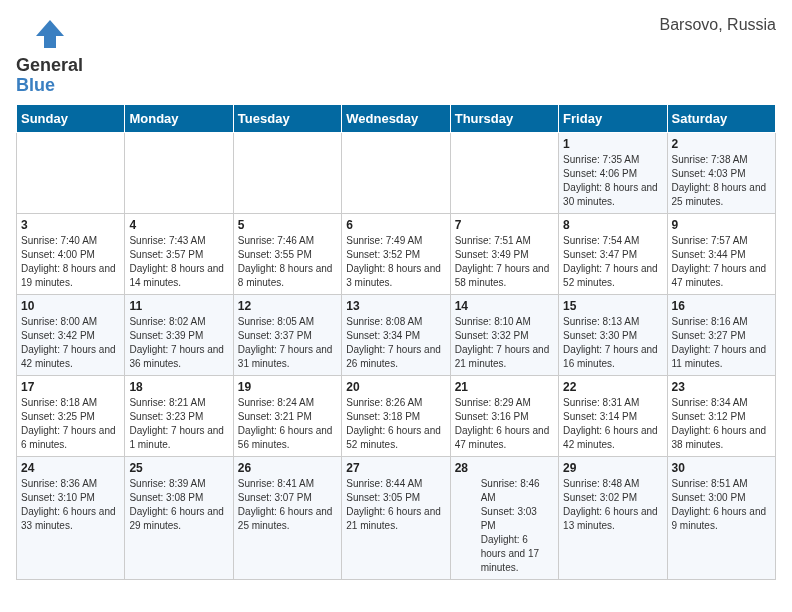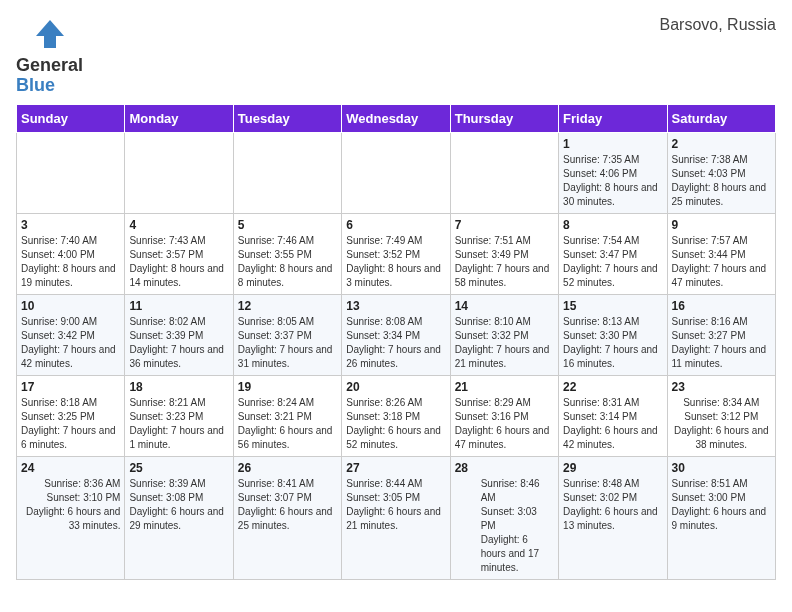--- a/index.html
+++ b/index.html
@@ -44,21 +44,21 @@
     .location-title {
       font-size: 16px;
       color: #444;
     }
     table {
       width: 100%;
       border-collapse: collapse;
       table-layout: fixed;
     }
     thead tr th {
-      background-color: #6d28d9;
+      background-color: #0369a1;
       color: #fff;
       font-size: 13px;
       font-weight: bold;
       padding: 6px 4px;
       text-align: left;
       border: 1px solid #fff;
     }
     tbody tr td {
       vertical-align: top;
       border: 1px solid #ccc;
@@ -181,21 +181,21 @@
         <td>
           <span class="day-num">9</span>
           <div class="day-info" style="white-space: pre-line;">Sunrise: 7:57 AM
 Sunset: 3:44 PM
 Daylight: 7 hours and 47 minutes.</div>
         </td>
       </tr>
       <tr>
         <td>
           <span class="day-num">10</span>
-          <div class="day-info" style="white-space: pre-line;">Sunrise: 9:00 AM
+          <div class="day-info" style="white-space: pre-line;">Sunrise: 8:00 AM
 Sunset: 3:42 PM
 Daylight: 7 hours and 42 minutes.</div>
         </td>
         <td>
           <span class="day-num">11</span>
           <div class="day-info" style="white-space: pre-line;">Sunrise: 8:02 AM
 Sunset: 3:39 PM
 Daylight: 7 hours and 36 minutes.</div>
         </td>
         <td>
@@ -261,29 +261,29 @@
 Daylight: 6 hours and 47 minutes.</div>
         </td>
         <td>
           <span class="day-num">22</span>
           <div class="day-info" style="white-space: pre-line;">Sunrise: 8:31 AM
 Sunset: 3:14 PM
 Daylight: 6 hours and 42 minutes.</div>
         </td>
         <td>
           <span class="day-num">23</span>
-          <div class="day-info" style="white-space: pre-line; text-align: center;">Sunrise: 8:34 AM
+          <div class="day-info" style="white-space: pre-line;">Sunrise: 8:34 AM
 Sunset: 3:12 PM
 Daylight: 6 hours and 38 minutes.</div>
         </td>
       </tr>
       <tr>
         <td>
           <span class="day-num">24</span>
-          <div class="day-info" style="white-space: pre-line; text-align: right;">Sunrise: 8:36 AM
+          <div class="day-info" style="white-space: pre-line;">Sunrise: 8:36 AM
 Sunset: 3:10 PM
 Daylight: 6 hours and 33 minutes.</div>
         </td>
         <td>
           <span class="day-num">25</span>
           <div class="day-info" style="white-space: pre-line;">Sunrise: 8:39 AM
 Sunset: 3:08 PM
 Daylight: 6 hours and 29 minutes.</div>
         </td>
         <td>

